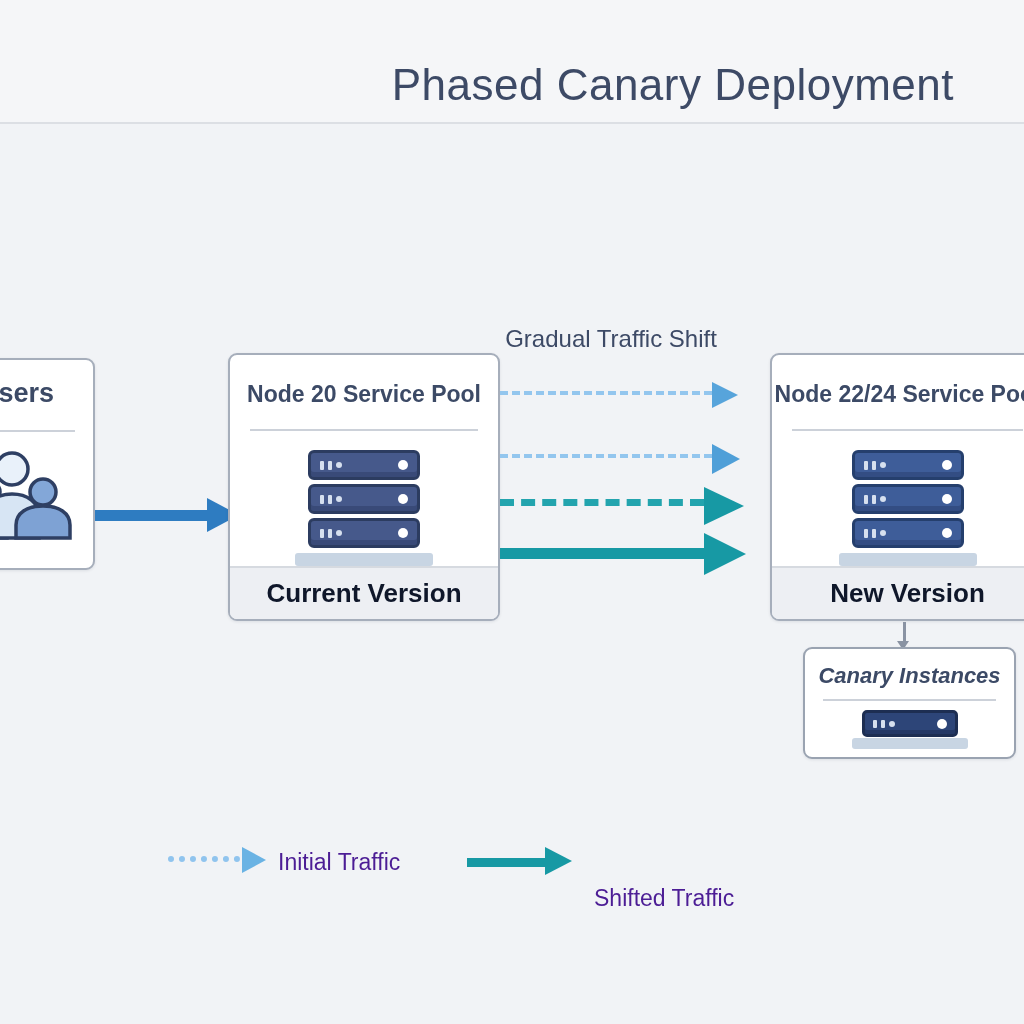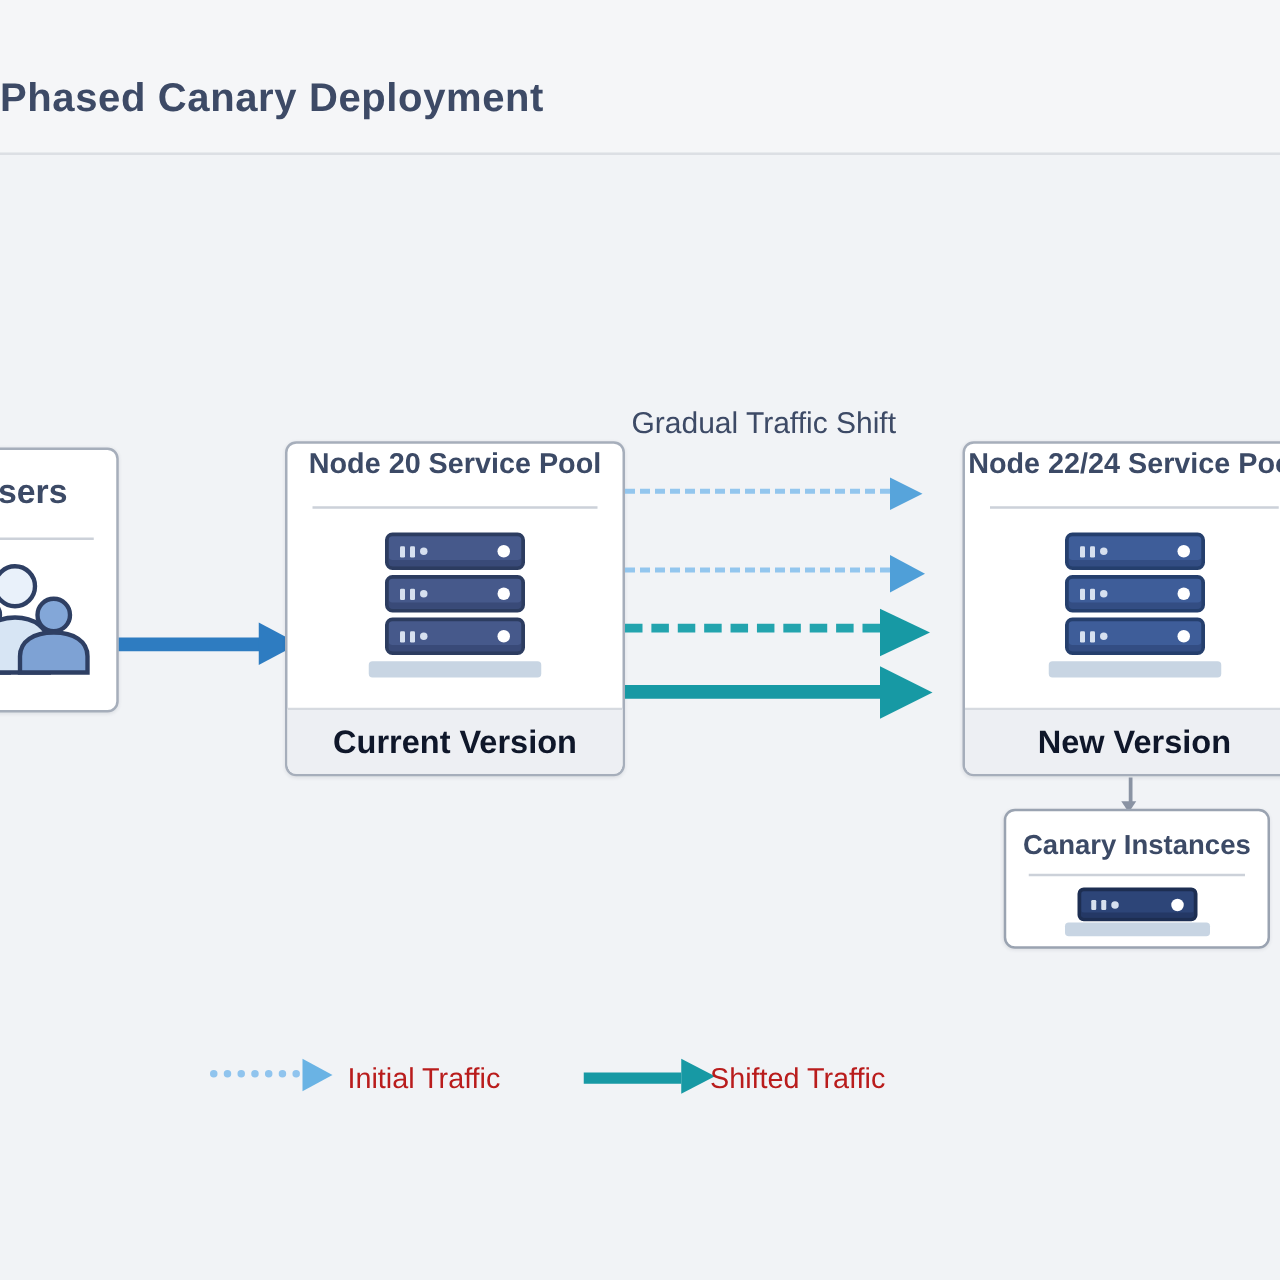--- a/index.html
+++ b/index.html
@@ -3,22 +3,22 @@
 <meta charset="utf-8">
 <style>
   html,body{margin:0;padding:0;}
   .stage{
     position:relative;width:1024px;height:1024px;overflow:hidden;
     background:#f1f3f6;font-family:"Liberation Sans",sans-serif;color:#3c4a66;
   }
   
   .header-band{position:absolute;left:0;top:0;width:100%;height:122px;background:#f5f6f8;}
   .page-title{
-    position:absolute;left:0;top:60px;width:954px;text-align:left;
-    font-size:32px;font-weight:bold;color:#3d4a66;letter-spacing:.5px;
+    position:absolute;left:0;top:60px;width:954px;text-align:right;
+    font-size:44px;font-weight:normal;color:#3d4a66;letter-spacing:.5px;
   }
   .header-divider{position:absolute;left:0;top:122px;width:100%;height:2px;background:#dcdfe4;}
   
   .box{
     position:absolute;background:#ffffff;border:2px solid #a6aebb;border-radius:9px;
     box-sizing:border-box;box-shadow:0 1px 3px rgba(40,50,70,.10);
   }
   .box-title{text-align:center;font-weight:bold;color:#3c4a66;white-space:nowrap;}
   .hr{border-top:2px solid #ccd1d9;height:0;}
   .box-footer{
@@ -27,21 +27,21 @@
     text-align:center;font-weight:bold;font-size:26px;line-height:50px;color:#0f172a;
   }
   
   .users-box{left:-62px;top:358px;width:157px;height:212px;}
   .users-box .box-title{margin-top:16px;font-size:27px;line-height:34px;}
   .users-box .hr{margin:20px 18px 0 18px;}
   .users-icon{position:absolute;left:40px;top:88px;}
   
   .pool-current{left:228px;top:353px;width:272px;height:268px;}
   .pool-new{left:770px;top:353px;width:275px;height:268px;}
-  .pool-title{font-size:23px;line-height:30px;}
+  .pool-title{padding-top:24px;font-size:23px;line-height:30px;}
   .pool-hr{margin:20px 20px 0 20px;}
   
   .server-stack{margin-top:19px;display:flex;flex-direction:column;align-items:center;}
   .server-unit{
     width:112px;height:30px;background:#46598b;border:3px solid #2c3c60;border-radius:6px;
     box-sizing:border-box;display:flex;align-items:center;padding:0 9px;margin-bottom:4px;
     box-shadow:inset 0 -5px 0 rgba(15,25,55,.22);
   }
   .pool-new .server-unit{background:#3e5d99;border-color:#253f6d;}
   .server-unit .vents{display:flex;align-items:center;}
@@ -74,44 +74,44 @@
   .a3-line{position:absolute;left:500px;top:499px;width:204px;height:0;border-top:7px dashed #23a4ae;}
   .a3-head{position:absolute;left:704px;top:487px;width:0;height:0;
     border-left:40px solid #1799a4;border-top:19px solid transparent;border-bottom:19px solid transparent;}
   .a4-shaft{position:absolute;left:500px;top:548px;width:204px;height:11px;background:#1799a4;}
   .a4-head{position:absolute;left:704px;top:533px;width:0;height:0;
     border-left:42px solid #1799a4;border-top:21px solid transparent;border-bottom:21px solid transparent;}
   
   .connector-line{position:absolute;left:903px;top:622px;width:3px;height:20px;background:#8a93a3;}
   .connector-head{position:absolute;left:897px;top:641px;width:0;height:0;
     border-top:9px solid #8a93a3;border-left:6px solid transparent;border-right:6px solid transparent;}
-  .canary-box{left:803px;top:647px;width:213px;height:112px;border-color:#9aa3b1;}
+  .canary-box{left:803px;top:647px;width:213px;height:112px;border-color:#9aa3b1;font-style:italic;}
   .canary-box .box-title{margin-top:12px;font-size:22px;line-height:30px;}
   .canary-box .hr{margin:8px 18px 0 18px;}
   .canary-stack{margin-top:9px;display:flex;flex-direction:column;align-items:center;}
   .canary-unit{
     width:96px;height:27px;background:#2d4578;border:3px solid #1d2e52;border-radius:5px;
     box-sizing:border-box;display:flex;align-items:center;padding:0 8px;
     box-shadow:inset 0 -4px 0 rgba(10,20,45,.25);
   }
   .canary-unit .vents{display:flex;align-items:center;}
   .canary-unit .vents i{display:block;width:4px;height:8px;background:#d6e0ef;border-radius:1px;margin-right:4px;}
   .canary-unit .vents i.dot{width:6px;height:6px;border-radius:50%;}
   .canary-unit .led{margin-left:auto;width:10px;height:10px;border-radius:50%;background:#ffffff;}
   .canary-base{width:116px;height:11px;background:#c8d5e3;border-radius:3px;margin-top:1px;}
   
   .legend-dotted{position:absolute;left:168px;top:856px;width:72px;height:0;border-top:6px dotted #90c4ee;}
   .legend-dotted-head{position:absolute;left:242px;top:847px;width:0;height:0;
     border-left:24px solid #6ab3e4;border-top:13px solid transparent;border-bottom:13px solid transparent;}
   .legend-solid{position:absolute;left:467px;top:858px;width:78px;height:9px;background:#1799a4;}
   .legend-solid-head{position:absolute;left:545px;top:847px;width:0;height:0;
     border-left:27px solid #1799a4;border-top:14px solid transparent;border-bottom:14px solid transparent;}
-  .legend-label{position:absolute;top:848px;font-size:23px;line-height:28px;color:#b91c1c;}
+  .legend-label{position:absolute;top:848px;font-size:23px;line-height:28px;color:#4c1d95;}
   .legend-label.initial{left:278px;}
-  .legend-label.shifted{left:568px;}
+  .legend-label.shifted{left:594px;margin-top:36px;}
 </style>
 </head>
 <body>
 
 <div class="stage">
 
   <div class="header-band"></div>
   <div class="page-title">Phased Canary Deployment</div>
   <div class="header-divider"></div>
 

